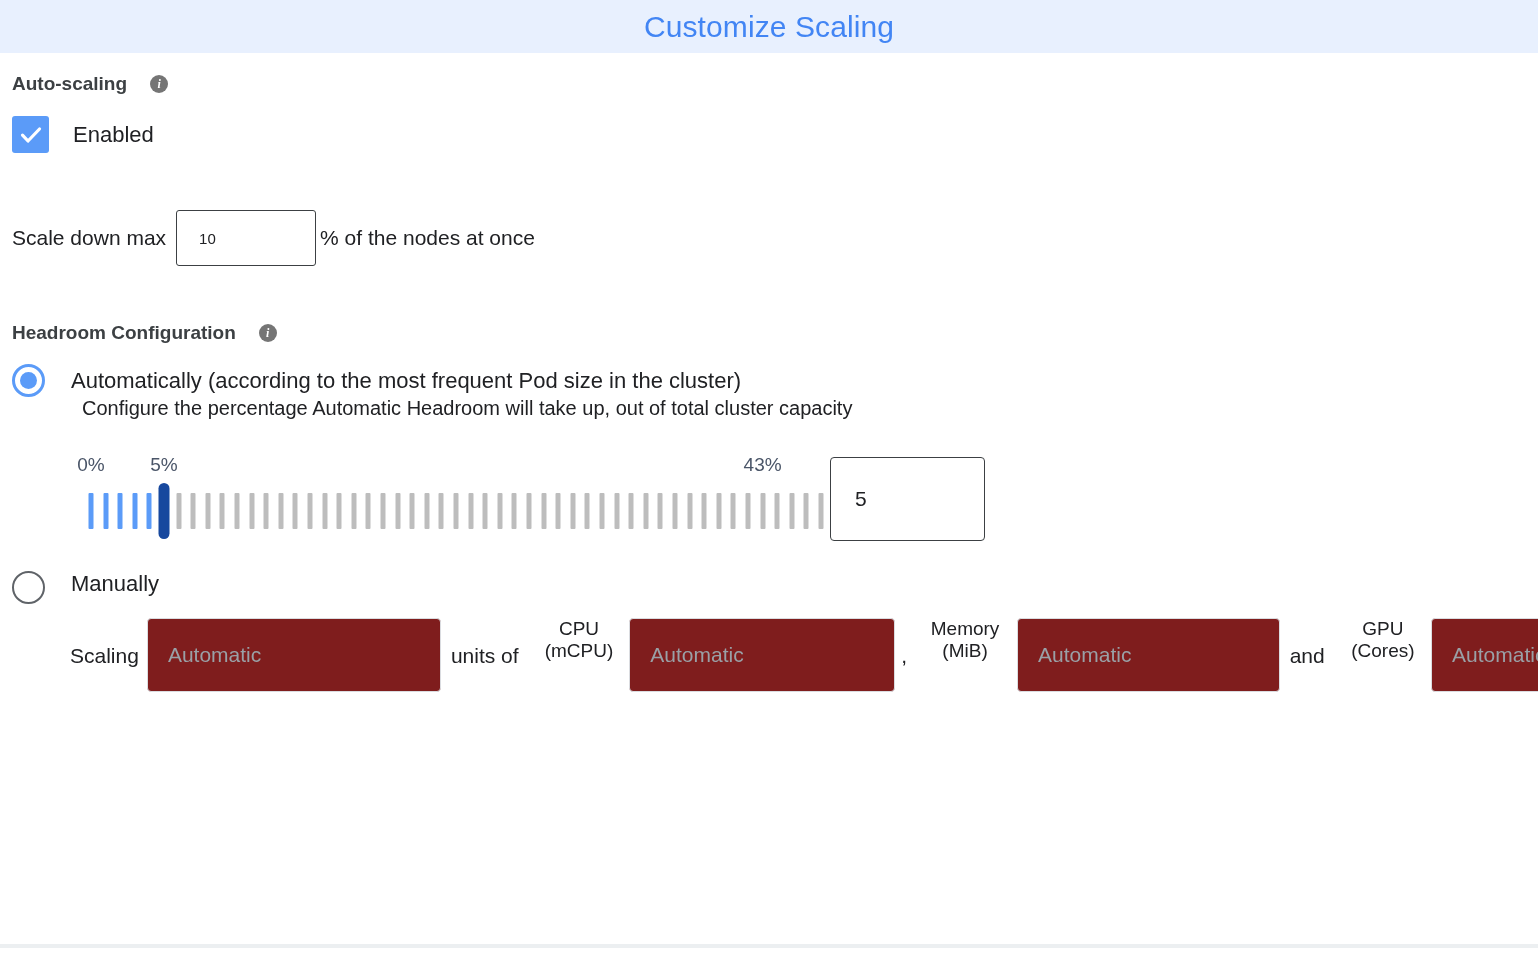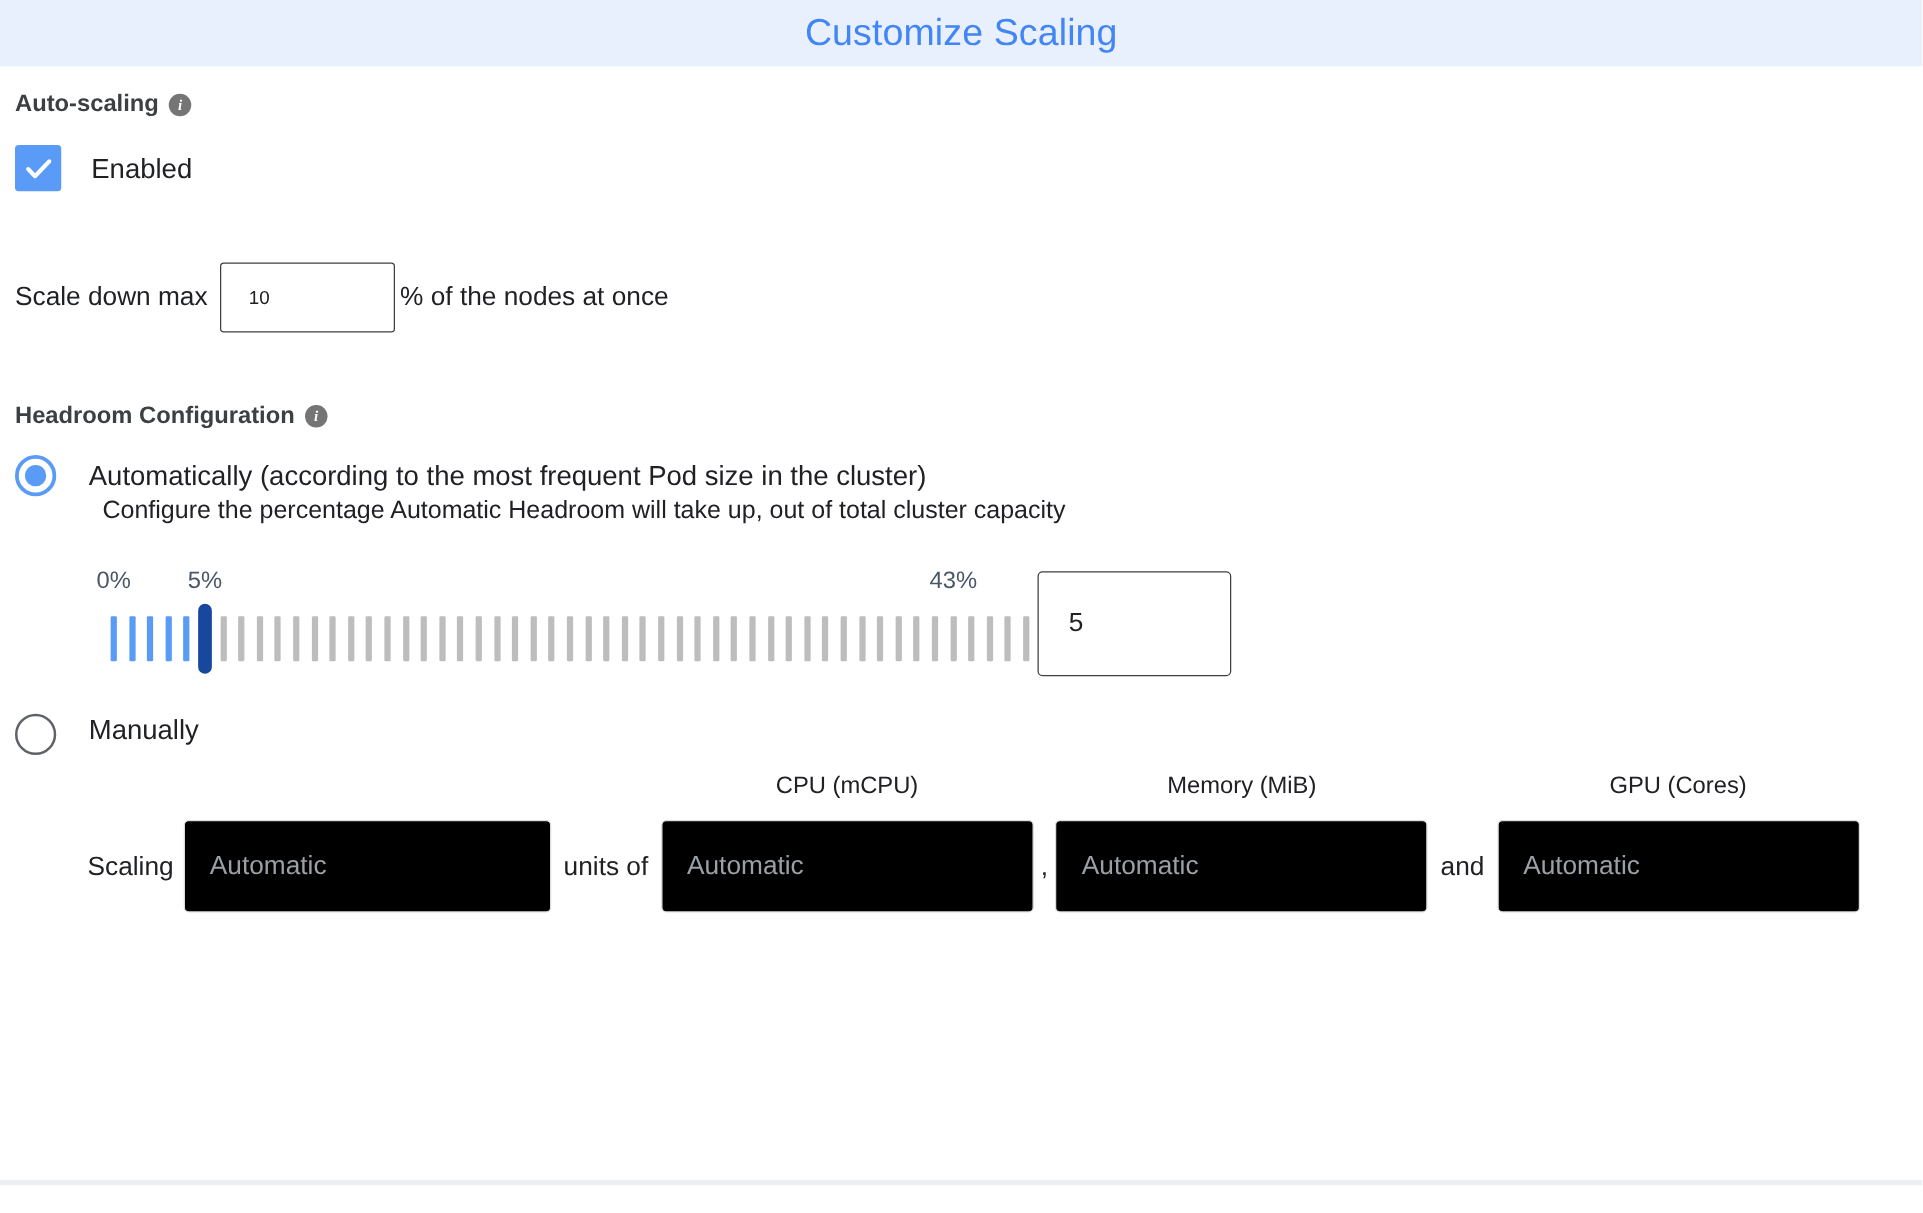--- a/index.html
+++ b/index.html
@@ -37,21 +37,21 @@
   .dialog-body {
     padding: 0 12px;
     position: relative;
     height: 895px;
   }
 
   
   .section-head {
     display: flex;
     align-items: center;
-    gap: 8px;
+    gap: 23px;
     font-size: 19px;
     font-weight: 700;
     color: #3c4043;
   }
   .section-head.autoscaling { padding-top: 20px; }
   .section-head.headroom { padding-top: 0; }
 
   .info-icon {
     width: 18px;
     height: 18px;
@@ -230,33 +230,33 @@
     gap: 26px;
     margin-top: 22px;
   }
 
   .reserve-grid {
     margin-top: 14px;
     display: flex;
     align-items: flex-end;
     gap: 0;
   }
-  .field-col { display: flex; flex-direction: column; }
+  .field-col { display: flex; }
   .field-label {
     font-size: 19px;
     color: #202124;
     text-align: center;
     margin-bottom: 14px;
     height: 24px;
   }
   .field-input {
     height: 74px;
     border: 1px solid #dadce0;
     border-radius: 4px;
-    background: #000000;
+    background: #7f1d1d;
     display: flex;
     align-items: center;
     padding-left: 20px;
     font-size: 21px;
     color: #9aa0a6;
   }
   .inline-word {
     font-size: 21px;
     color: #202124;
     padding: 0 10px 24px 10px;

